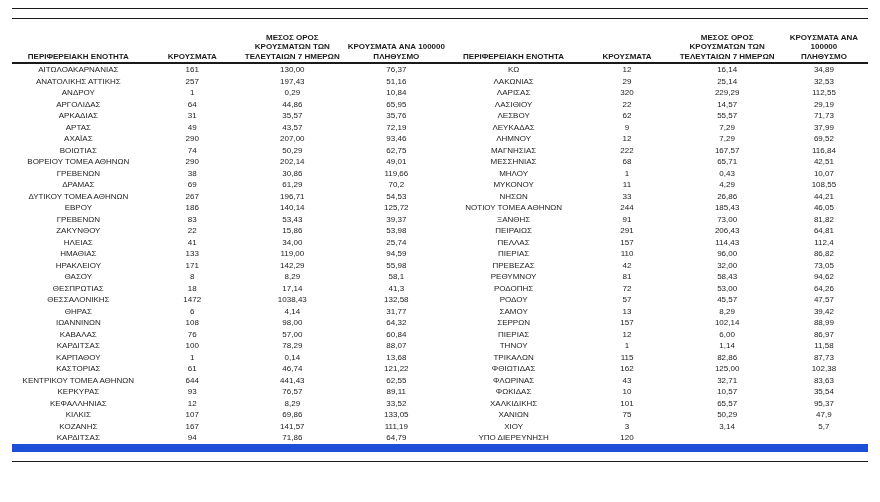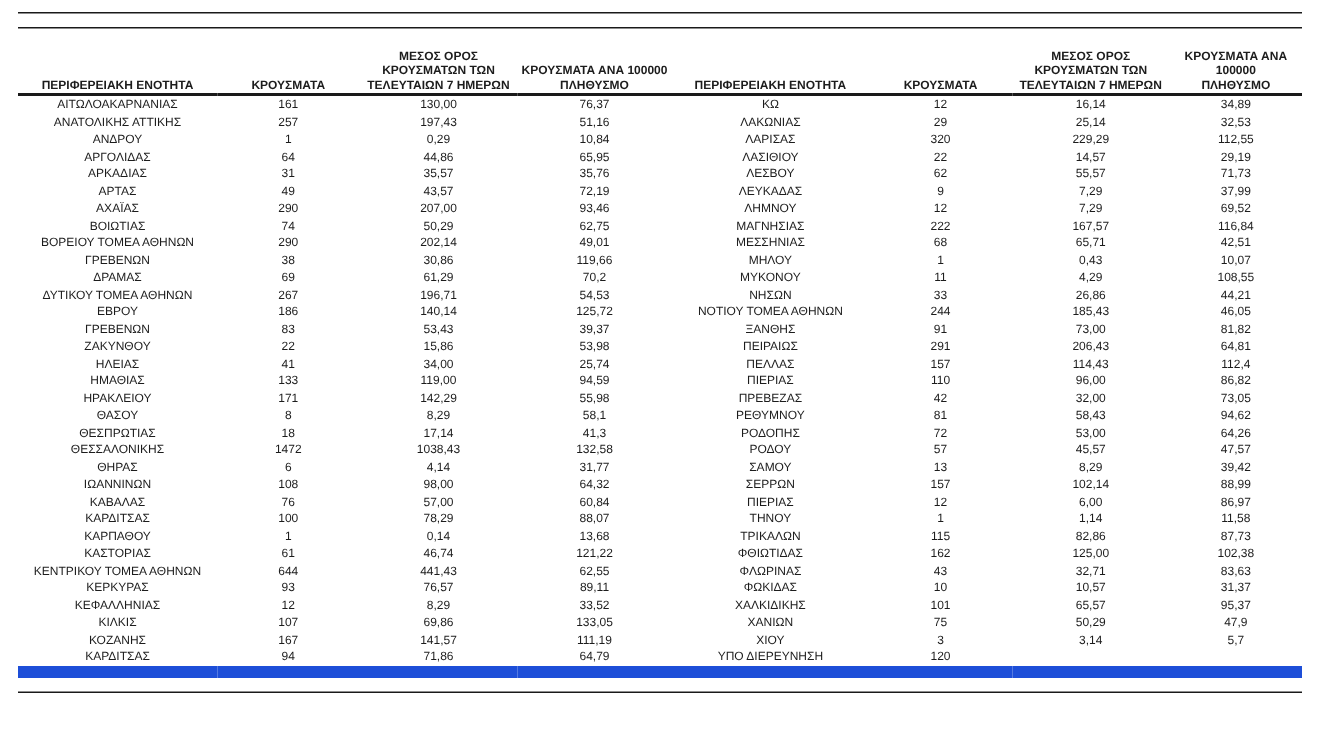--- a/index.html
+++ b/index.html
@@ -375,21 +375,21 @@
           <td>83,63</td>
         </tr>
         <tr>
           <td>ΚΕΡΚΥΡΑΣ</td>
           <td>93</td>
           <td>76,57</td>
           <td>89,11</td>
           <td>ΦΩΚΙΔΑΣ</td>
           <td>10</td>
           <td>10,57</td>
-          <td>31,37</td>
+          <td>35,54</td>
         </tr>
         <tr>
           <td>ΚΕΦΑΛΛΗΝΙΑΣ</td>
           <td>12</td>
           <td>8,29</td>
           <td>33,52</td>
           <td>ΧΑΛΚΙΔΙΚΗΣ</td>
           <td>101</td>
           <td>65,57</td>
           <td>95,37</td>

